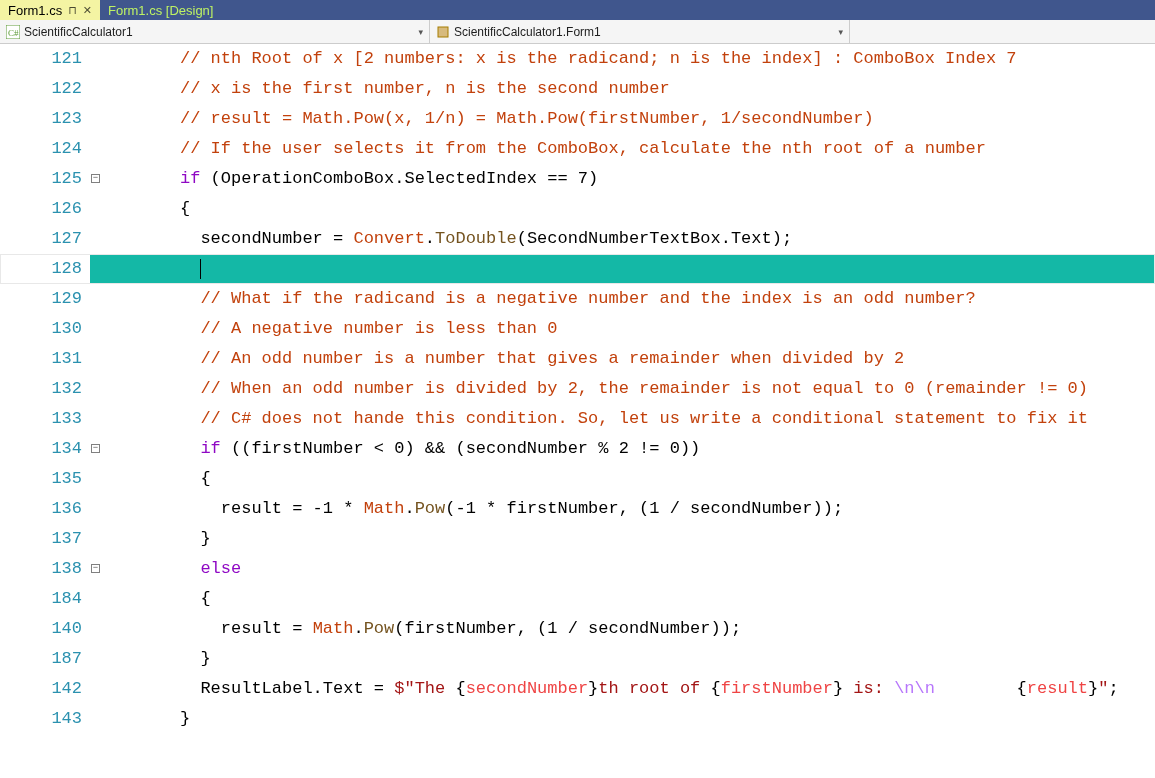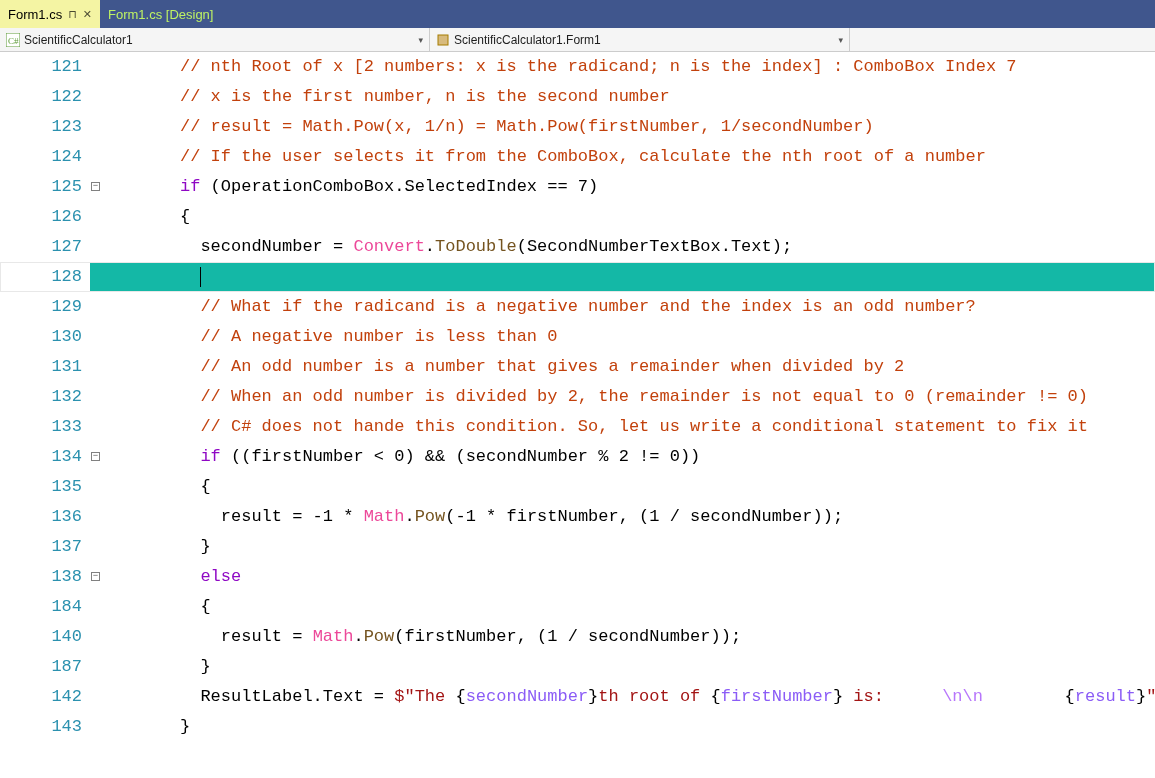--- a/index.html
+++ b/index.html
@@ -6,21 +6,21 @@
   body {
     font-family: Consolas, 'Courier New', monospace;
     font-size: 17px;
     background: #ffffff;
     overflow: hidden;
     width: 1155px;
     height: 778px;
   }
   .tab-bar {
     background: #40568d;
-    height: 28px;
+    height: 20px;
     display: flex;
     align-items: stretch;
     font-family: 'Segoe UI', Tahoma, sans-serif;
     font-size: 13px;
   }
   .tab {
     display: flex;
     align-items: center;
     padding: 0 8px;
     gap: 6px;
@@ -133,25 +133,25 @@
     top: 0;
     bottom: 0;
     border-left: 1px dotted #c8c8c8;
   }
   .code {
     flex: 1;
     color: #000;
     overflow: hidden;
   }
   .c-comment { color: #c2410c; }
-  .c-type    { color: #ec4899; }
+  .c-type    { color: #c2410c; }
   .c-member  { color: #74531f; }
   .c-string  { color: #a31515; }
-  .c-escape  { color: #b776fb; margin-left: 48px; }
-  .c-ident   { color: #8b5cf6; }
+  .c-escape  { color: #b776fb; }
+  .c-ident   { color: #ef4444; }
   .c-purple  { color: #8f08c4; }
   .line.current {
     background: #14b8a6;
     outline: 1px solid #e8e8e8;
     outline-offset: -1px;
   }
   .caret {
     display: inline-block;
     width: 1px;
     height: 20px;

